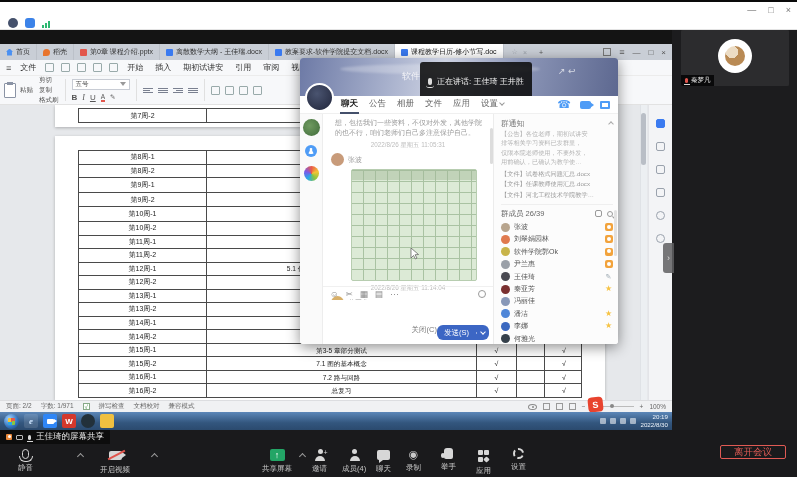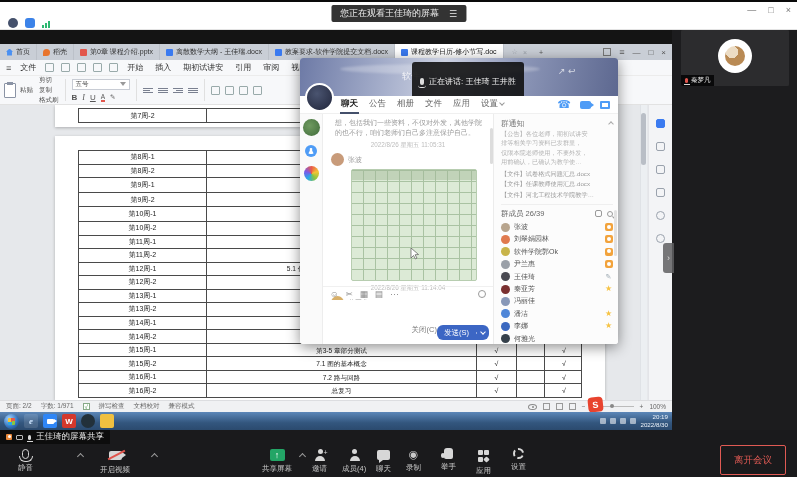--- a/index.html
+++ b/index.html
@@ -122,21 +122,21 @@
 .micdot::after{content:"";position:absolute;left:-1.5px;bottom:-2px;width:6px;height:2px;border-bottom:1px solid #d7d7d7}
 .plabel[data-mic="true"] .micdot{background:#e0544c}
 .railhandle{left:663px;top:243px;width:11px;height:30px;background:rgba(95,95,98,.85);border-radius:3px 0 0 3px;color:#ddd;font-size:9px;display:flex;align-items:center;justify-content:center}
 
 
 #chatwin{left:300px;top:58px;width:318px;height:286px;background:#fff;border-radius:3px;box-shadow:0 3px 14px rgba(0,0,0,.45);overflow:hidden;z-index:30}
 .banner{position:absolute;left:0;top:0;width:318px;height:38px;
   background:linear-gradient(100deg,#6d7aa6,#a7b0cc 28%,#cdd2e2 45%,#8d97b8 68%,#5d6890);overflow:hidden}
 .banner::after{content:"";position:absolute;left:40px;top:6px;width:200px;height:10px;background:rgba(255,255,255,.25);border-radius:50%;filter:blur(1px)}
 .btitle{position:absolute;left:102px;top:12px;color:#f4f4f8;font-size:9px}
-.speaktip{position:absolute;left:112px;top:4px;height:39px;background:rgba(12,12,12,.88);border-radius:3px;display:flex;align-items:center;gap:5px;padding:0 8px;color:#eee;font-size:8px;white-space:nowrap}
+.speaktip{position:absolute;left:120px;top:4px;height:39px;background:rgba(12,12,12,.88);border-radius:3px;display:flex;align-items:center;gap:5px;padding:0 8px;color:#eee;font-size:8px;white-space:nowrap}
 .tipmic{width:4px;height:7px;background:#ddd;border-radius:2px;position:relative}
 .tipmic::after{content:"";position:absolute;left:-2px;bottom:-2.5px;width:8px;height:3px;border-bottom:1px solid #ddd;border-radius:0 0 3px 3px}
 .tiparrows{position:absolute;left:258px;top:8px;color:rgba(255,255,255,.7);font-size:9px;display:flex;gap:5px}
 .chead{position:absolute;left:0;top:38px;width:318px;height:18px;background:#fff;border-bottom:1px solid #f0f0f0;display:flex;align-items:center}
 .gavatar{position:absolute;left:5px;top:-13px;width:29px;height:29px;border-radius:50%;border:2px solid #fff;background:radial-gradient(circle at 40% 35%,#4a5470,#20253a)}
 .ctabs{display:flex;gap:9px;margin-left:40px;font-size:8.5px;color:#666}
 .ctab{display:flex;align-items:center;gap:2px;padding:2px 1px;border-bottom:2px solid transparent}
 .ctab[data-active="true"]{color:#1a1a1a;border-bottom-color:#44506b;font-weight:bold}
 .ctab .cdn{display:none;width:4px;height:4px;border-right:1px solid #999;border-bottom:1px solid #999;transform:rotate(45deg);margin-top:-2px}
 .ctab[data-caret="true"] .cdn{display:block}
@@ -210,40 +210,36 @@
 .person-ic .plus{position:absolute;right:-2px;top:0;color:#d7d7d7;font-size:7px;line-height:1}
 .ic-chat{width:13px;height:10px;background:#d7d7d7;border-radius:2px;position:relative;margin:1px 0 2px}
 .ic-chat::after{content:"";position:absolute;left:2px;bottom:-3px;border-top:3px solid #d7d7d7;border-right:4px solid transparent}
 .ic-rec{color:#c9c9c9;font-size:11px;line-height:1;margin-bottom:1px}
 .ic-hand{width:9px;height:11px;background:#d7d7d7;border-radius:3px 3px 2px 2px;position:relative;margin-bottom:1px}
 .ic-hand::after{content:"";position:absolute;left:-3px;bottom:1px;width:4px;height:5px;background:#d7d7d7;border-radius:2px}
 .ic-apps{display:grid;grid-template-columns:5px 5px;grid-template-rows:5px 5px;gap:1.5px;margin:1px 0 2px}
 .ic-apps i{background:#d7d7d7;border-radius:1px}
 .ic-apps i:last-child{transform:rotate(45deg) scale(.9)}
 .ic-gear{width:11px;height:11px;border:2px dashed #d7d7d7;border-radius:50%;margin-bottom:1px}
-.leavebtn{position:absolute;right:11px;top:15px;width:66px;height:30px;border:1px solid #e05a54;border-radius:2px;color:#e05a54;font-size:9.5px;display:flex;align-items:center;justify-content:center;background:transparent}
+.leavebtn{position:absolute;right:11px;top:15px;width:66px;height:14px;border:1px solid #e05a54;border-radius:2px;color:#e05a54;font-size:9.5px;display:flex;align-items:center;justify-content:center;background:transparent}
 </style>
 </head>
 <body>
 
 <div class="screen">
 
   <div class="ab" id="topbar">
     <div class="ab tl-icons">
       <span class="ic-info"></span>
       <span class="ic-shield"></span>
       <span class="ic-signal">
           <i style="height:3px"></i>
           <i style="height:5px"></i>
           <i style="height:7px"></i>
         </span>
-    </div>
-    <div class="ab pill">
-      <span>您正在观看王佳琦的屏幕</span>
-      <span>☰</span>
     </div>
     <div class="ab winctl">
       <span>—</span>
       <span>□</span>
       <span>×</span>
     </div>
   </div>
 
   <div class="ab" id="sharearea">
 

